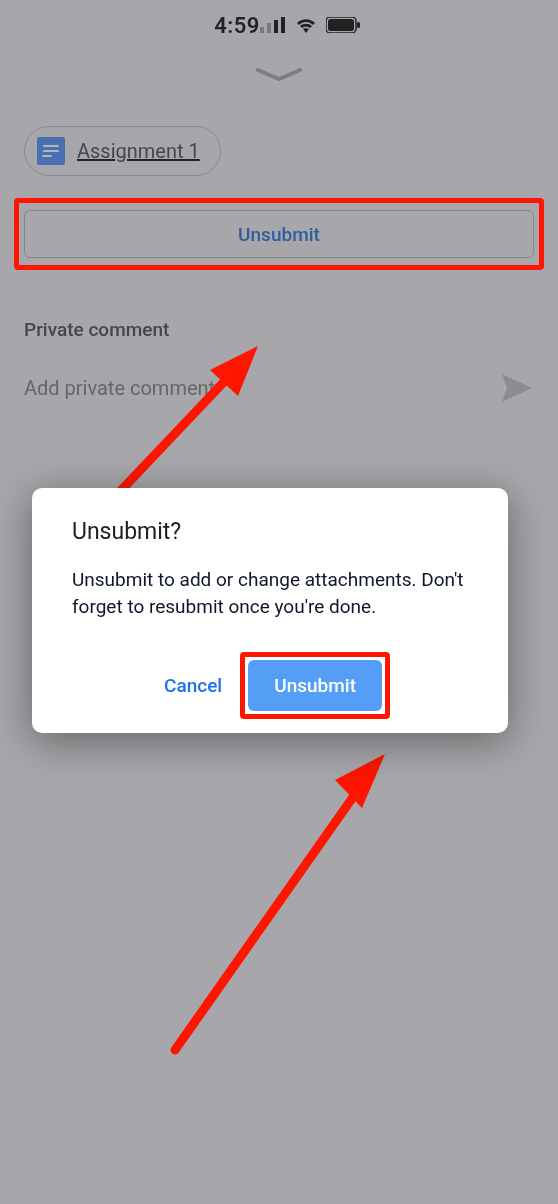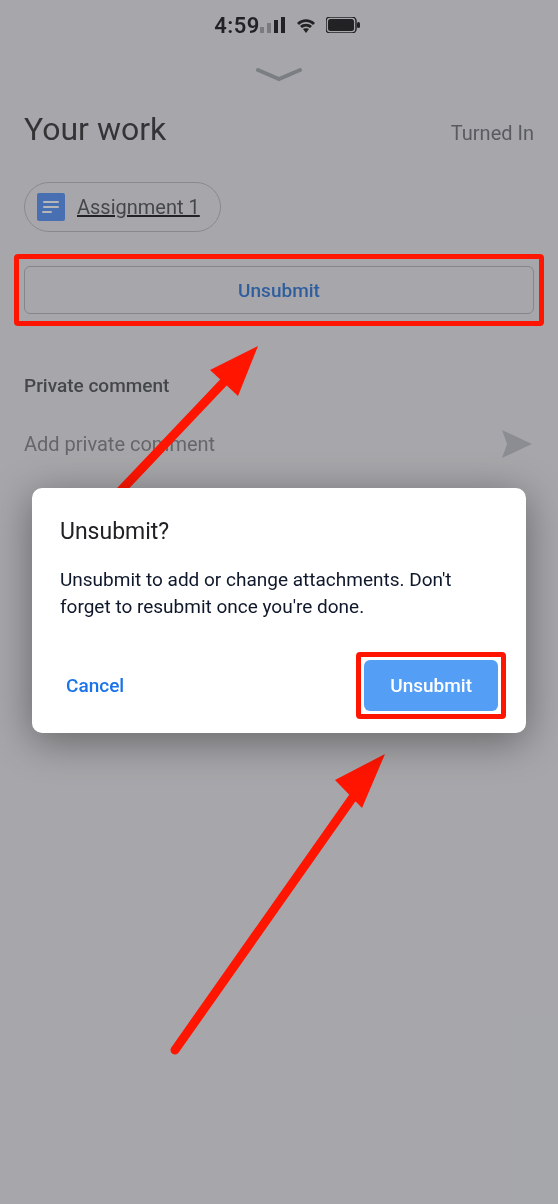--- a/index.html
+++ b/index.html
@@ -31,24 +31,24 @@
     .unsubmit-btn { width: 100%; height: 48px; border: 1px solid #a9adb3; border-radius: 6px; background: transparent; color: #1967d2; font-size: 19px; font-weight: 500; cursor: pointer; }
     
     .section-title { font-size: 19px; font-weight: 500; color: #3c4043; margin-top: 60px; }
     
     .comment-row { display: flex; align-items: center; justify-content: space-between; margin-top: 30px; }
     .comment-input { flex: 1; font-size: 20px; color: #5f6368; background: transparent; border: none; outline: none; }
     .send-icon { width: 34px; height: 34px; display: flex; align-items: center; justify-content: center; }
     
     .arrow { position: absolute; z-index: 30; pointer-events: none; }
     
-    .modal { position: absolute; left: 32px; right: 32px; top: 488px; background: #fff; border-radius: 10px; padding: 30px 28px 22px; box-shadow: 0 8px 40px rgba(0,0,0,0.4); z-index: 40; }
+    .modal { position: absolute; left: 32px; right: 50px; top: 488px; background: #fff; border-radius: 10px; padding: 30px 40px 22px; box-shadow: 0 8px 40px rgba(0,0,0,0.4); z-index: 40; }
     .modal-title { font-size: 23px; font-weight: 400; color: #202124; margin-bottom: 22px; }
     .modal-body { font-size: 19px; line-height: 1.4; color: #0f172a; }
-    .modal-actions { display: flex; justify-content: space-between; align-items: center; gap: 20px; margin-top: 40px; }
+    .modal-actions { display: flex; justify-content: center; align-items: center; gap: 20px; margin-top: 40px; }
     .btn-cancel { background: none; border: none; color: #1a73e8; font-size: 19px; font-weight: 500; cursor: pointer; padding: 10px 6px; }
     .btn-confirm-wrap { position: relative; }
     .btn-confirm { background: #549ef5; border: none; color: #fff; font-size: 19px; font-weight: 500; padding: 14px 26px; border-radius: 6px; cursor: pointer; }
     .annot-box-2 { position: absolute; left: -8px; right: -8px; top: -8px; bottom: -8px; border: 5px solid #ff1500; border-radius: 4px; z-index: 50; }
   </style>
 </head>
 <body>
 
 <div class="status-bar">
   <div class="status-time">4:59</div>
@@ -70,24 +70,20 @@
   </div>
 </div>
 
 <div class="chevron-handle">
   <svg width="46" height="14" viewBox="0 0 46 14">
       <path d="M2 2 L23 11 L44 2" stroke="#9aa0a6" stroke-width="4" fill="none" stroke-linecap="round"></path>
     </svg>
 </div>
 
 <div class="content">
-  <div class="header-row">
-    <div class="page-title">Your work</div>
-    <div class="status-label">Turned In</div>
-  </div>
   
   <div class="attachment-chip">
     <div class="doc-icon">
         <span></span>
         <span></span>
         <span></span>
       </div>
     <div class="attachment-label">Assignment 1</div>
   </div>
   

